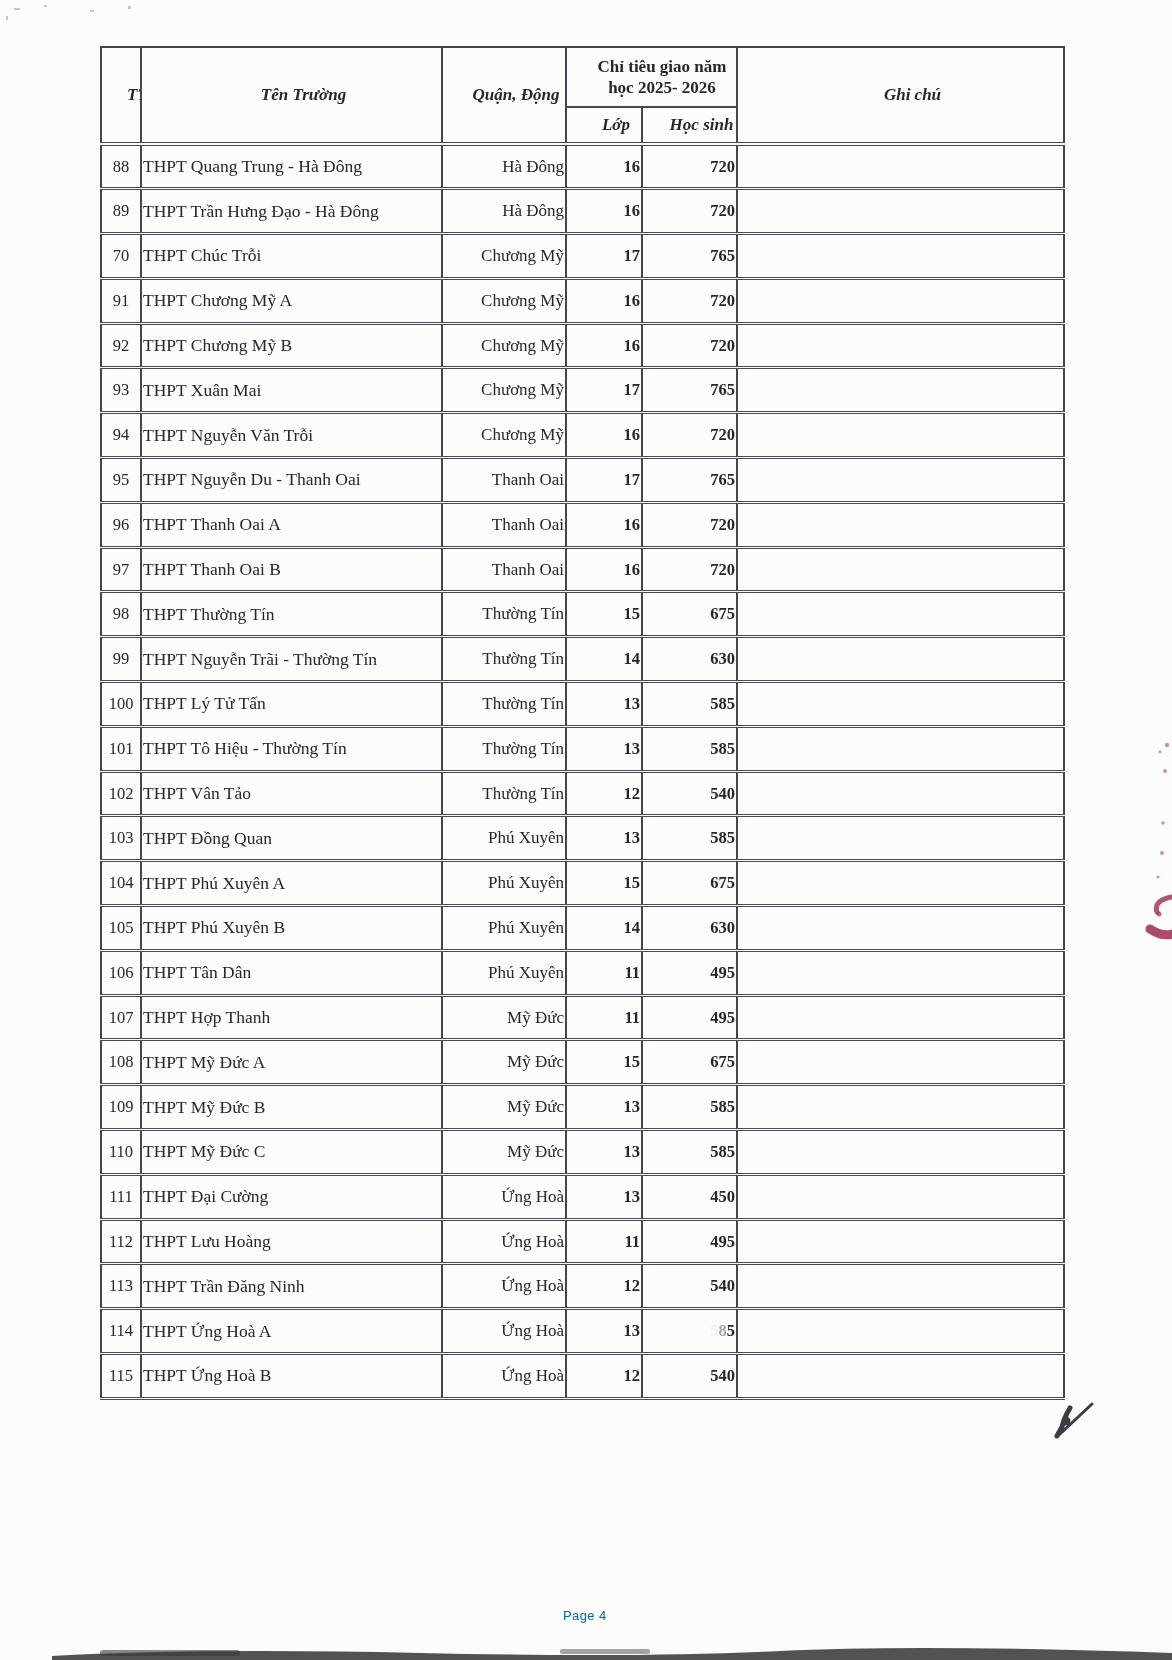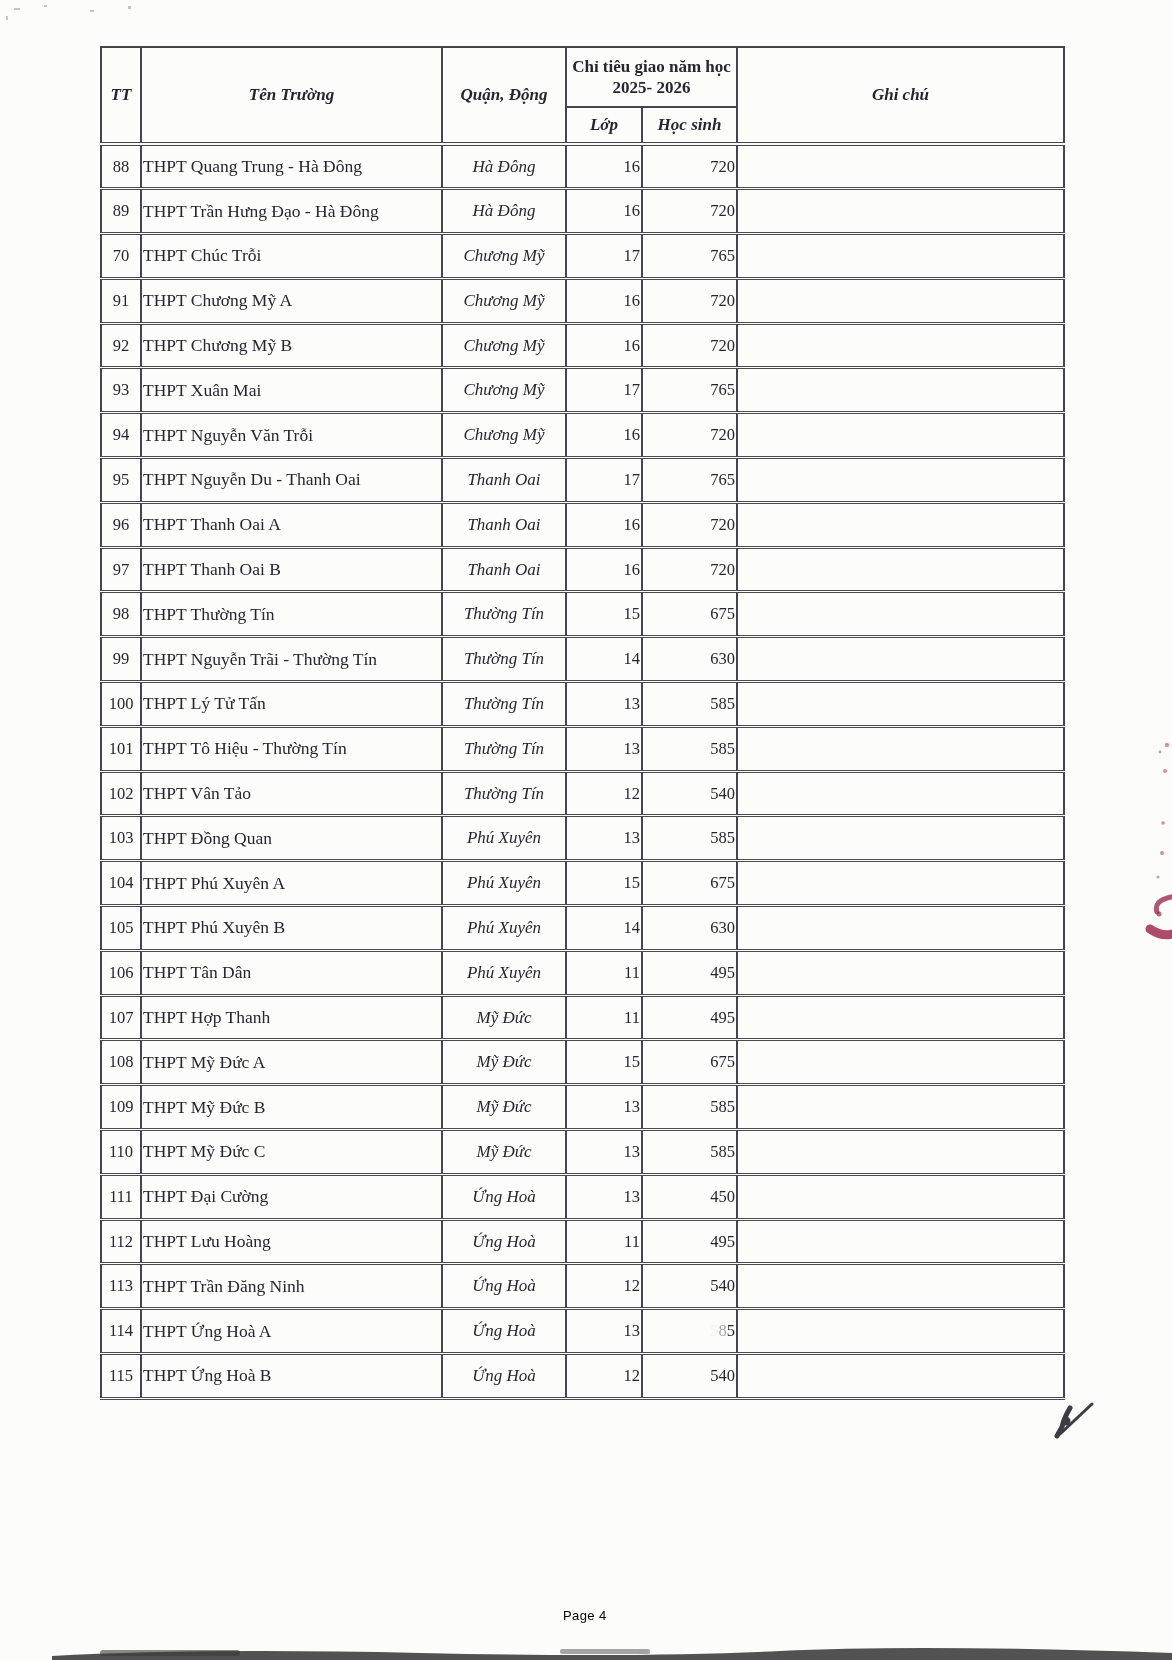--- a/index.html
+++ b/index.html
@@ -12,38 +12,38 @@
   table.quota{
     position:absolute;left:100px;top:46px;width:963px;
     border-collapse:collapse;table-layout:fixed;
     border:2px solid #45454d;
   }
   .quota th,.quota td{
     border:2px solid #45454d;
     vertical-align:middle;
     overflow:hidden;white-space:nowrap;
   }
-  .quota thead th{font-weight:bold;font-size:17px;line-height:1.25;}
+  .quota thead th{font-weight:bold;font-size:17px;line-height:1.25;padding-left:25px;}
   .quota thead tr.main{height:60px;}
   .quota thead tr.sub{height:37px;}
   .quota thead th{white-space:normal;}
   .quota thead tr.sub th,
   .quota thead th[rowspan]{border-bottom:4px double #45454d;font-style:italic;}
   .quota tbody tr{height:44.8px;}
   .quota tbody td{border-top:3px double #4a4a52;border-bottom:3px double #4a4a52;font-size:17.5px;}
   .col-tt{text-align:center;font-size:16.5px !important;}
   .col-ten{text-align:left;}
-  .col-quan{text-align:center;font-size:17px !important;font-style:italic;}
-  .col-lop,.col-hs{text-align:right;font-weight:normal;font-size:16.5px !important;}
+  .col-quan{text-align:right;font-size:17px !important;}
+  .col-lop,.col-hs{text-align:right;font-weight:bold;font-size:16.5px !important;}
   .ghichu-h{font-style:italic;}
   .chitieu-h{padding:0 4px;}
   .footer{
     position:absolute;left:563px;top:1608px;
     font-family:"Liberation Sans","DejaVu Sans",sans-serif;
-    font-size:13px;color:#000000;letter-spacing:0.4px;
+    font-size:13px;color:#0369a1;letter-spacing:0.4px;
   }
   .artifacts{position:absolute;left:0;top:0;pointer-events:none;}
 </style>
 </head>
 <body>
 
 <div class="page">
 
   <table class="quota">
     <colgroup>

